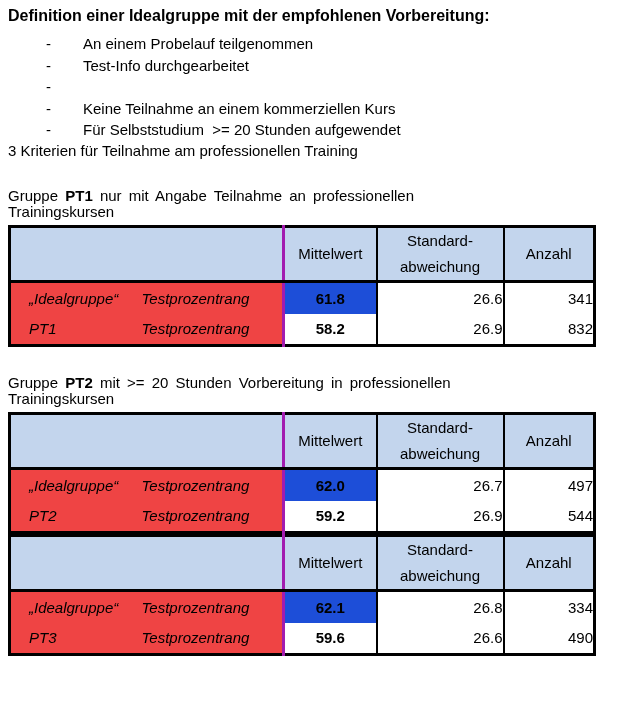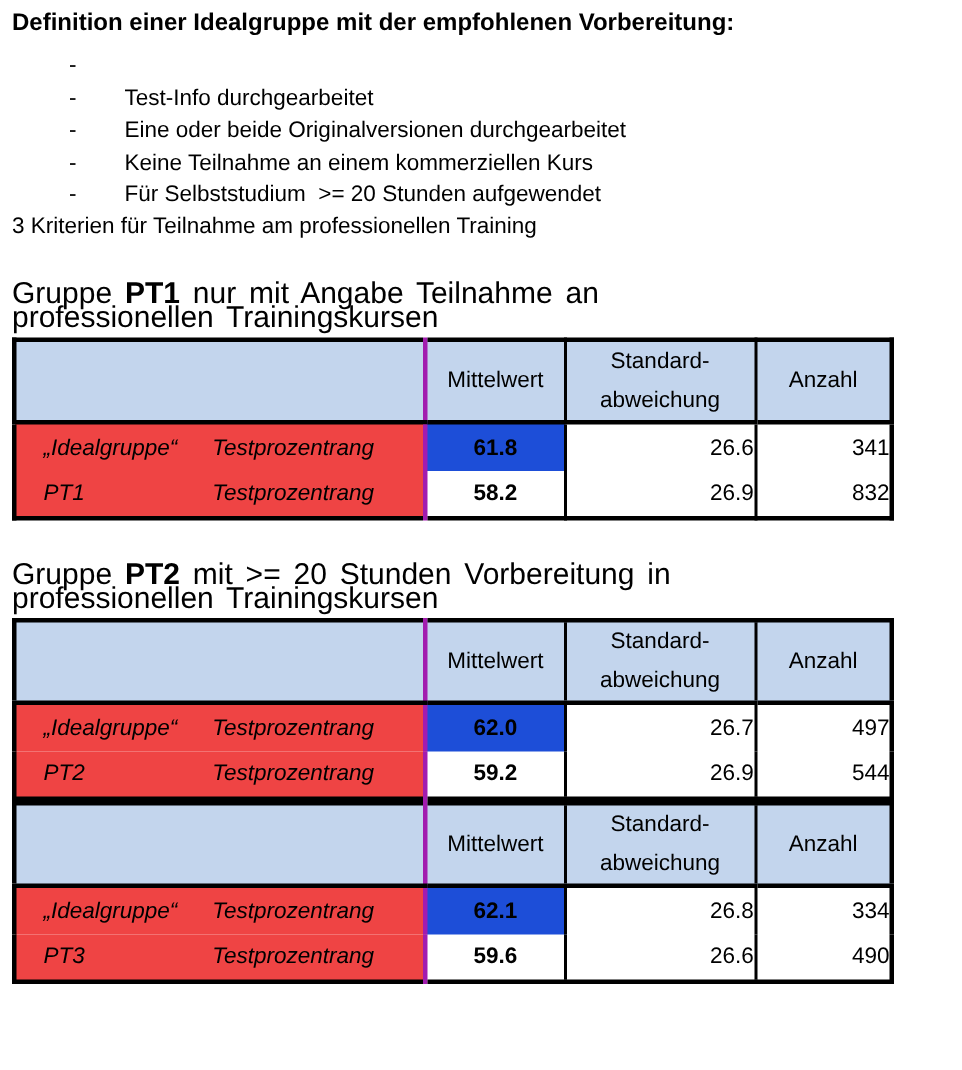--- a/index.html
+++ b/index.html
@@ -21,21 +21,21 @@
   }
 
   ul.bullets { list-style: none; margin: 0; padding: 0 0 0 38px; }
   ul.bullets li { display: flex; font-size: 15px; line-height: 21.5px; }
   .dash { width: 37px; flex: none; }
   .btxt { white-space: pre-wrap; }
 
   .subtitle { font-size: 15px; margin-top: 1px; line-height: 17px; }
 
   .caption {
-    font-size: 20px;
+    font-size: 15px;
     line-height: 16px;
     word-spacing: 3px;
     margin-top: 28px;
     margin-bottom: 5px;
   }
   .caption .bold { font-weight: bold; }
   .caption-first { margin-top: 29px; }
 
   table.stats {
     border-collapse: collapse;
@@ -78,28 +78,28 @@
 </head>
 <body>
 
 <div class="page">
 
   <div class="title">Definition einer Idealgruppe mit der empfohlenen Vorbereitung:</div>
 
   <ul class="bullets">
     <li>
       <span class="dash">-</span>
+        <span class="btxt">An einem Probelauf teilgenommen</span>
     </li>
     <li>
       <span class="dash">-</span>
         <span class="btxt">Test-Info durchgearbeitet</span>
     </li>
     <li>
       <span class="dash">-</span>
-        <span class="btxt">Eine oder beide Originalversionen durchgearbeitet</span>
     </li>
     <li>
       <span class="dash">-</span>
         <span class="btxt">Keine Teilnahme an einem kommerziellen Kurs</span>
     </li>
     <li>
       <span class="dash">-</span>
         <span class="btxt">Für Selbststudium  &gt;= 20 Stunden aufgewendet</span>
     </li>
   </ul>

